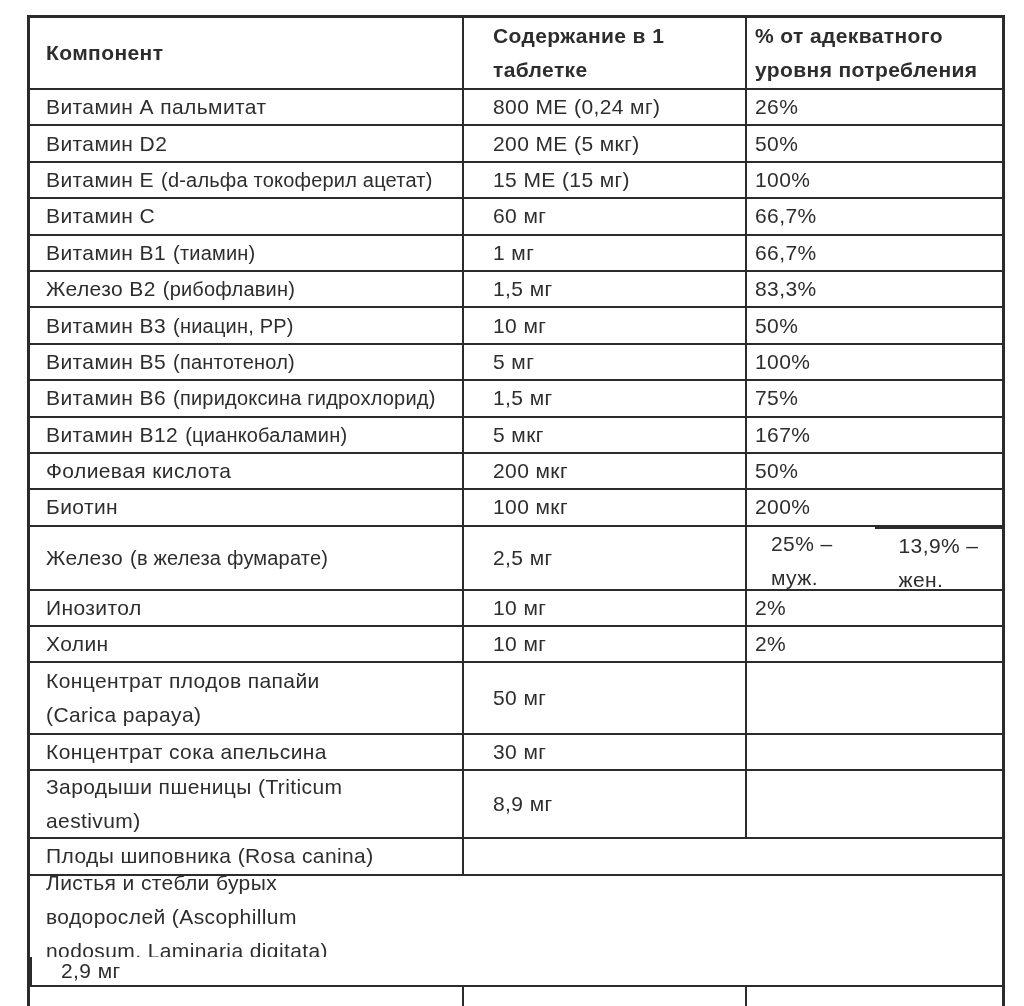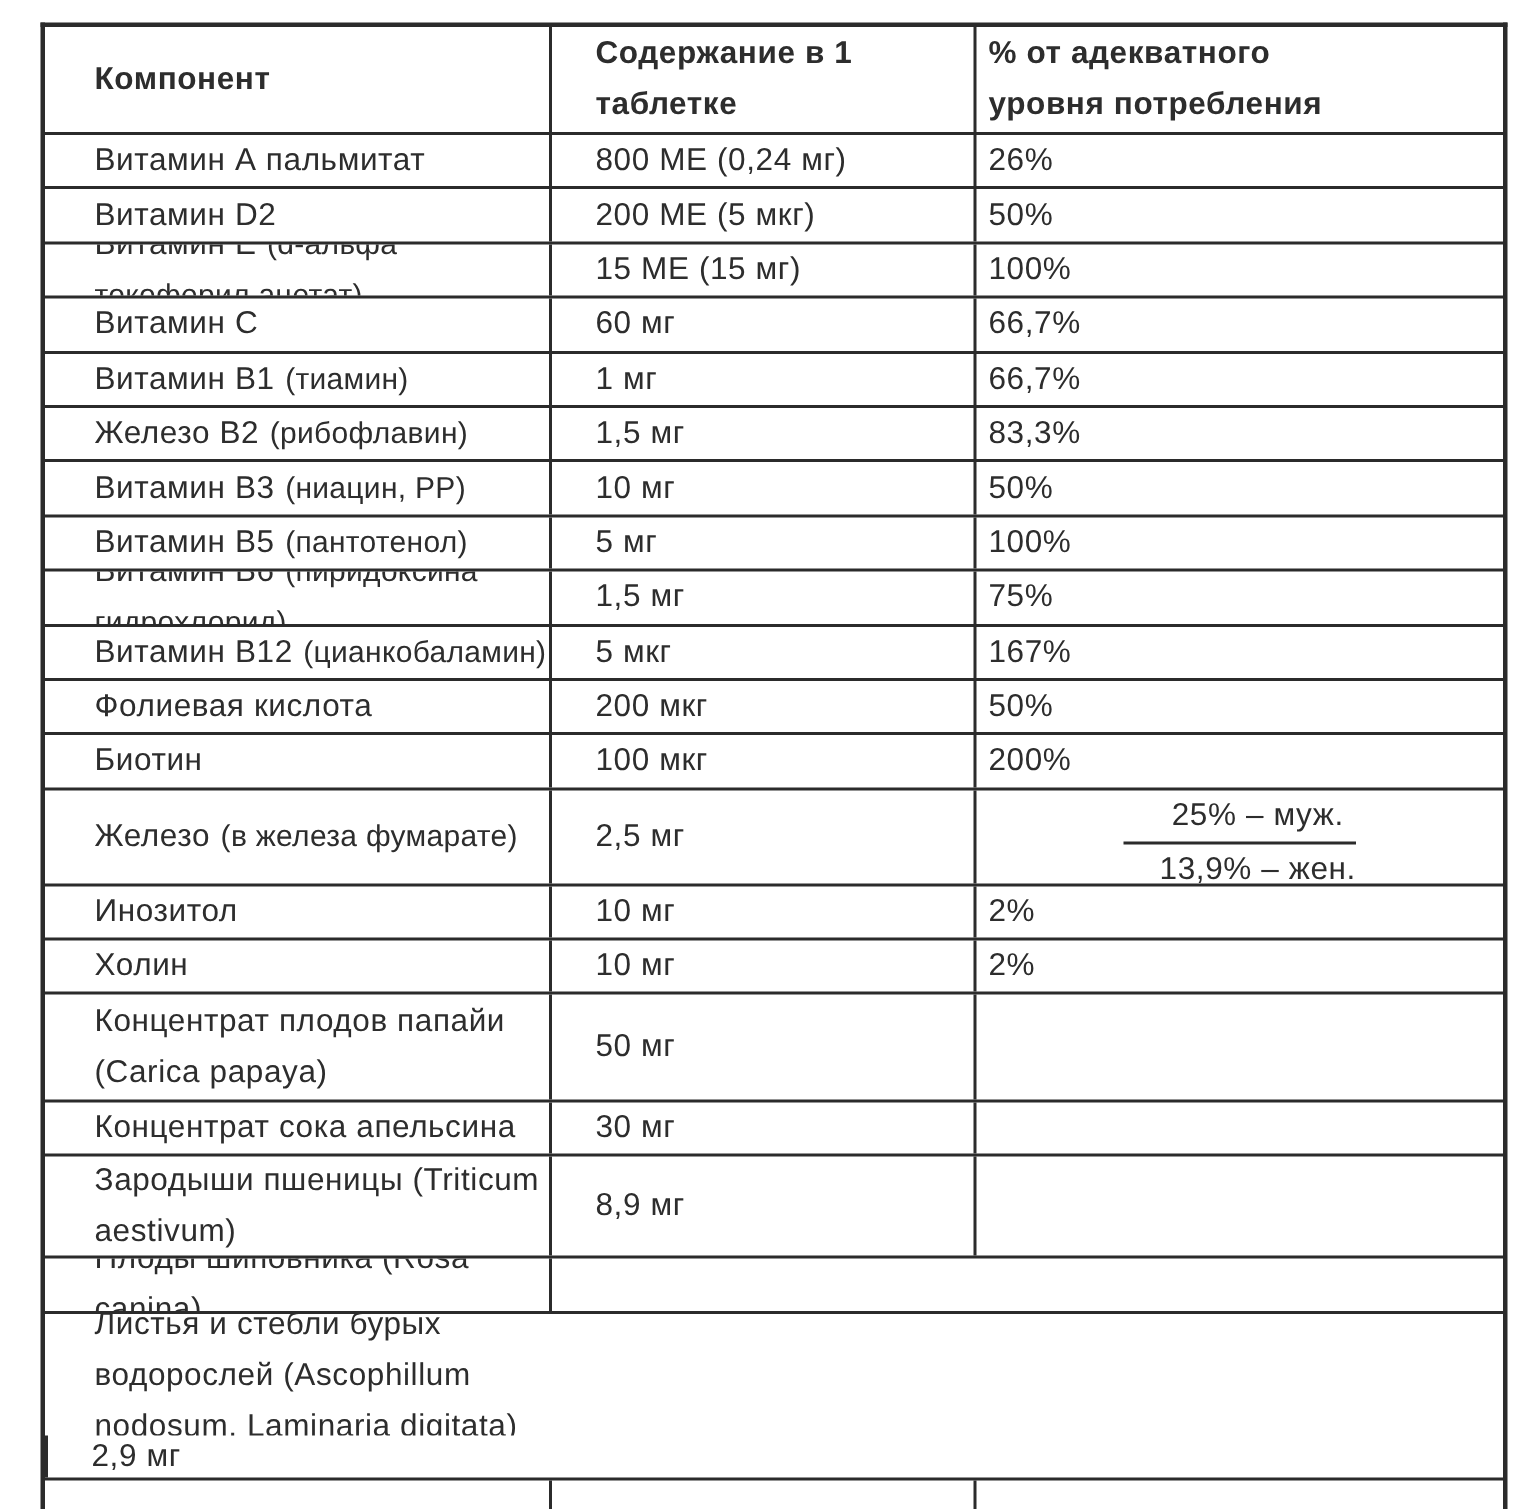--- a/index.html
+++ b/index.html
@@ -11,37 +11,37 @@
   .table{
     position:absolute;left:27px;top:15px;width:978px;
     border:3px solid #2b2b2b;border-bottom:0;box-sizing:border-box;background:#fff;
   }
   .tr{display:flex;border-top:2px solid #2b2b2b;box-sizing:border-box;height:36.4px;}
   .tr:first-child{border-top:0;}
   .td{
     box-sizing:border-box;display:flex;align-items:center;overflow:hidden;
     font-size:21px;letter-spacing:0.4px;
   }
-  .c1{width:336px;padding-left:33px;}
+  .c1{width:432px;padding-left:16px;}
   .c2{width:283px;border-left:2px solid #2b2b2b;padding-left:29px;}
   .c3{flex:1;border-left:2px solid #2b2b2b;padding-left:8px;}
   .cellline{line-height:34px;}
   .small{font-size:20px;margin-left:7px;letter-spacing:0.2px;}
   
   .r-hdr{height:70px;}
   .r-hdr .td{font-weight:700;}
   .r-hdr .cellline{line-height:34px;}
   
   .r-iron{height:64px;}
   .r-2l{height:71.4px;}
   .r-wheat{height:68px;justify-content:flex-end;}
   .r-3l{height:111px;flex-direction:column;}
   .r-last{height:42px;}
   
-  .c3.split{flex-direction:column;align-items:center;padding:0;}
+  .c3.split{flex-direction:row;align-items:flex-start;padding:0;}
   .split .sub{flex:1;display:flex;align-items:center;padding-left:24px;box-sizing:border-box;}
   .split .sub + .sub{border-top:2px solid #2b2b2b;}
   
   .nm-cap-papaya{max-width:350px;}
   .nm-cap-wheat{max-width:300px;}
   .nm-cap-algae{max-width:348px;}
 </style>
 </head>
 <body>
 

